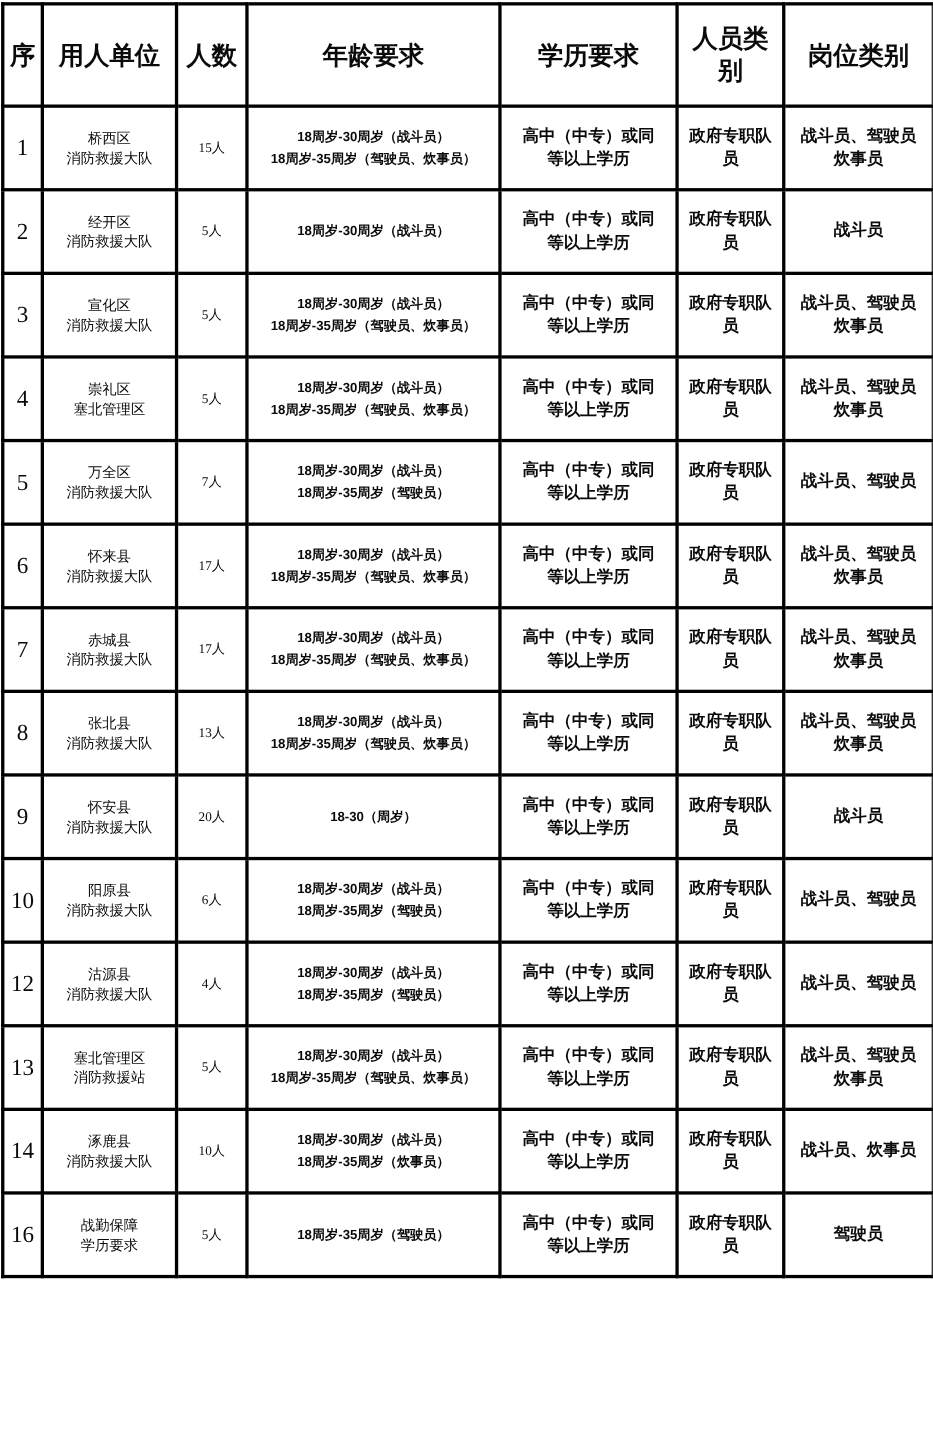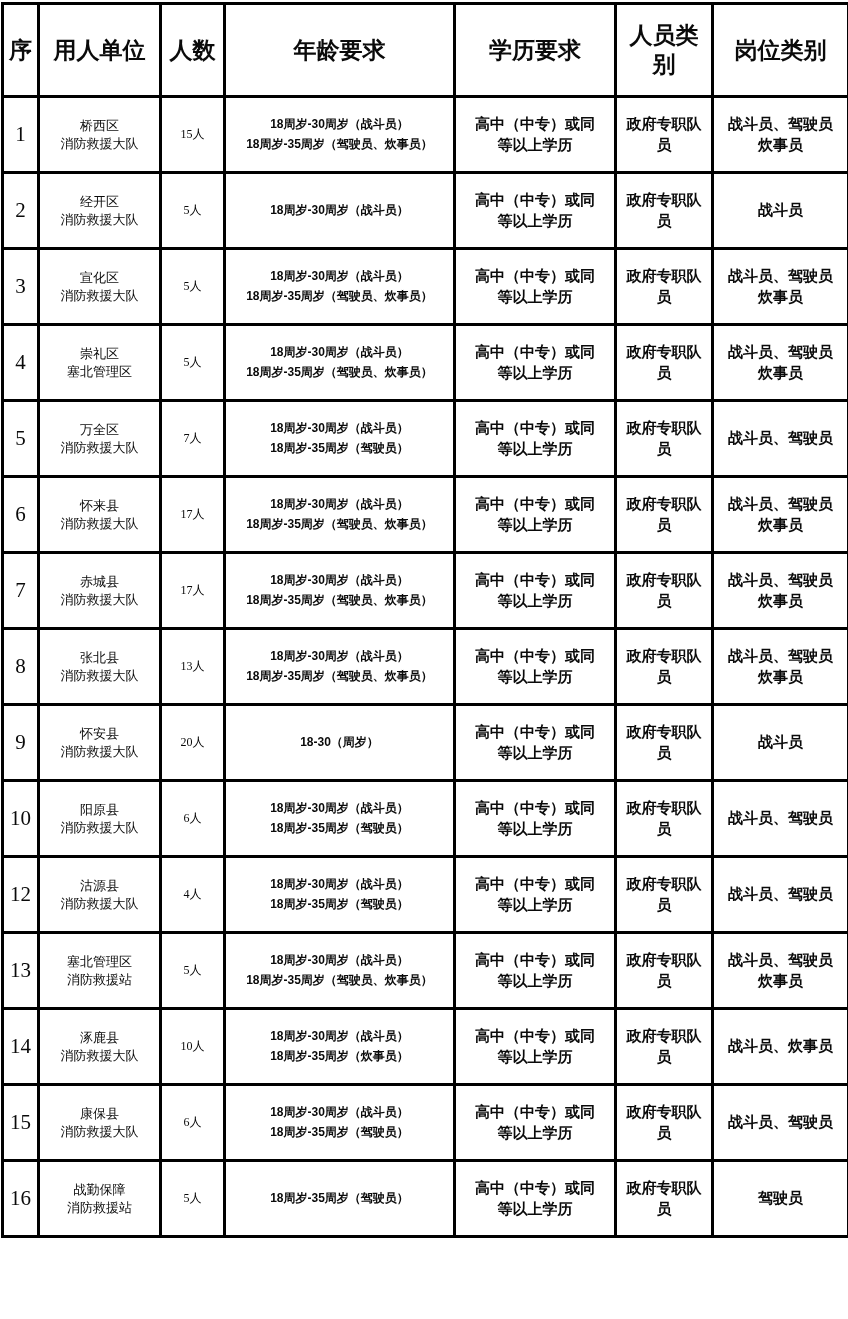--- a/index.html
+++ b/index.html
@@ -261,36 +261,23 @@
           <td class="cell-count">10人</td>
           <td class="cell-age">18周岁-30周岁（战斗员）
 18周岁-35周岁（炊事员）</td>
           <td class="cell-edu">高中（中专）或同
 等以上学历</td>
           <td class="cell-cat">政府专职队
 员</td>
           <td class="cell-pos">战斗员、炊事员</td>
         </tr>
         <tr>
-          <td class="cell-seq">15</td>
-          <td class="cell-unit">康保县
-消防救援大队</td>
-          <td class="cell-count">6人</td>
-          <td class="cell-age">18周岁-30周岁（战斗员）
-18周岁-35周岁（驾驶员）</td>
-          <td class="cell-edu">高中（中专）或同
-等以上学历</td>
-          <td class="cell-cat">政府专职队
-员</td>
-          <td class="cell-pos">战斗员、驾驶员</td>
-        </tr>
-        <tr>
           <td class="cell-seq">16</td>
           <td class="cell-unit">战勤保障
-消防救援站</td>
+学历要求</td>
           <td class="cell-count">5人</td>
           <td class="cell-age">18周岁-35周岁（驾驶员）</td>
           <td class="cell-edu">高中（中专）或同
 等以上学历</td>
           <td class="cell-cat">政府专职队
 员</td>
           <td class="cell-pos">驾驶员</td>
         </tr>
       </tbody>
   </table>

